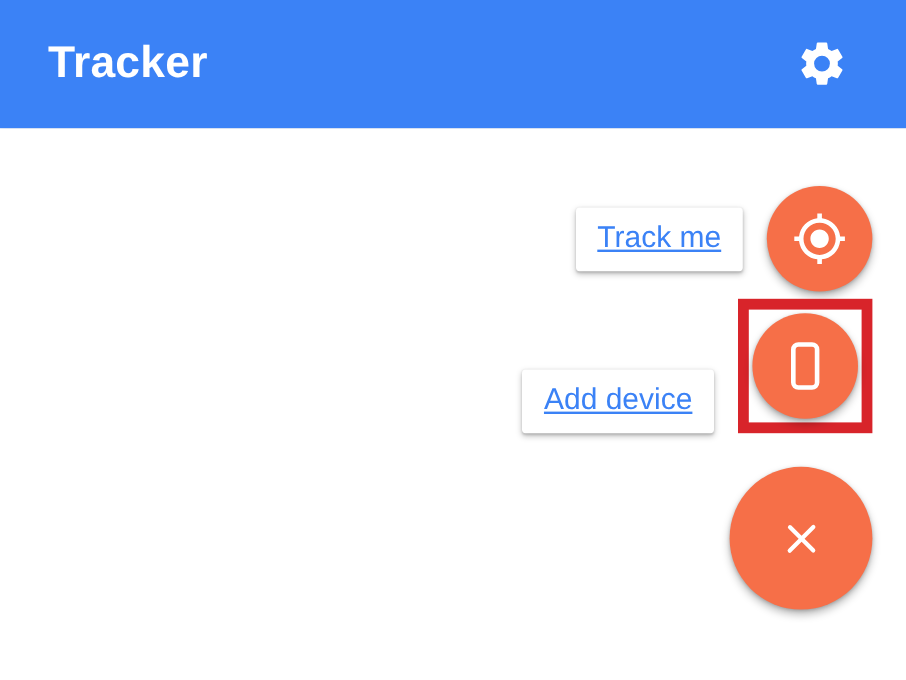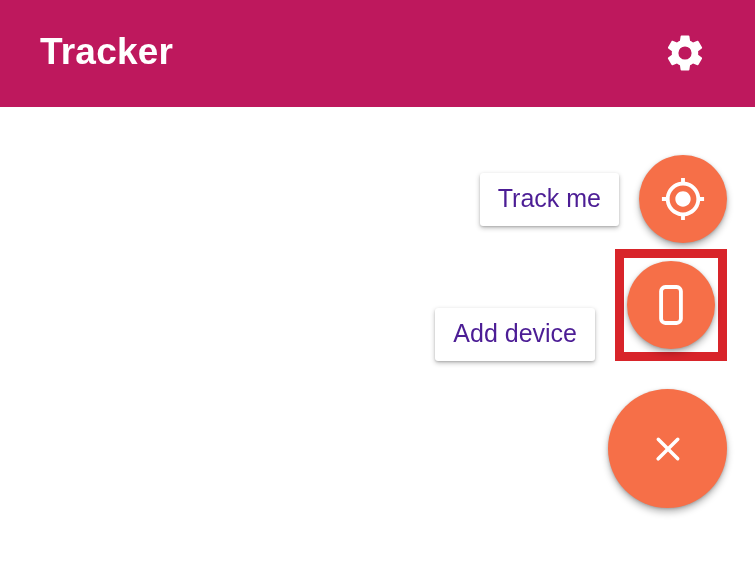--- a/index.html
+++ b/index.html
@@ -15,21 +15,21 @@
     position: relative;
   }
 
   
   .appbar {
     position: absolute;
     left: 0;
     top: 0;
     width: 755px;
     height: 107px;
-    background: #be185d;
+    background: #3b82f6;
     box-shadow: 0 2px 5px rgba(0,0,0,0.22);
     display: flex;
     align-items: center;
     justify-content: space-between;
     box-sizing: border-box;
     padding: 0 24px 0 40px;
   }
   .appbar-title {
     color: #ffffff;
     font-size: 37px;
@@ -85,30 +85,31 @@
     justify-content: flex-end;
     width: 100%;
     position: relative;
   }
   .fab-row.row-track { margin-bottom: 6px; }
   .fab-row.row-device { margin-bottom: 8px; align-items: flex-end; }
 
   
   .fab-label {
     background: #ffffff;
-    color: #4c1d95;
+    color: #3b82f6;
     font-size: 25px;
     line-height: 1;
     padding: 13px 18px 15px 18px;
     border-radius: 3px;
     box-shadow: 0 2px 5px rgba(0,0,0,0.26), 0 1px 2px rgba(0,0,0,0.14);
     white-space: nowrap;
     margin-right: 20px;
     cursor: pointer;
     user-select: none;
+    text-decoration: underline;
   }
 
   
   .fab {
     border-radius: 50%;
     background: #F66F48;
     display: flex;
     align-items: center;
     justify-content: center;
     box-shadow: 0 4px 7px rgba(0,0,0,0.28), 0 1px 3px rgba(0,0,0,0.18);

